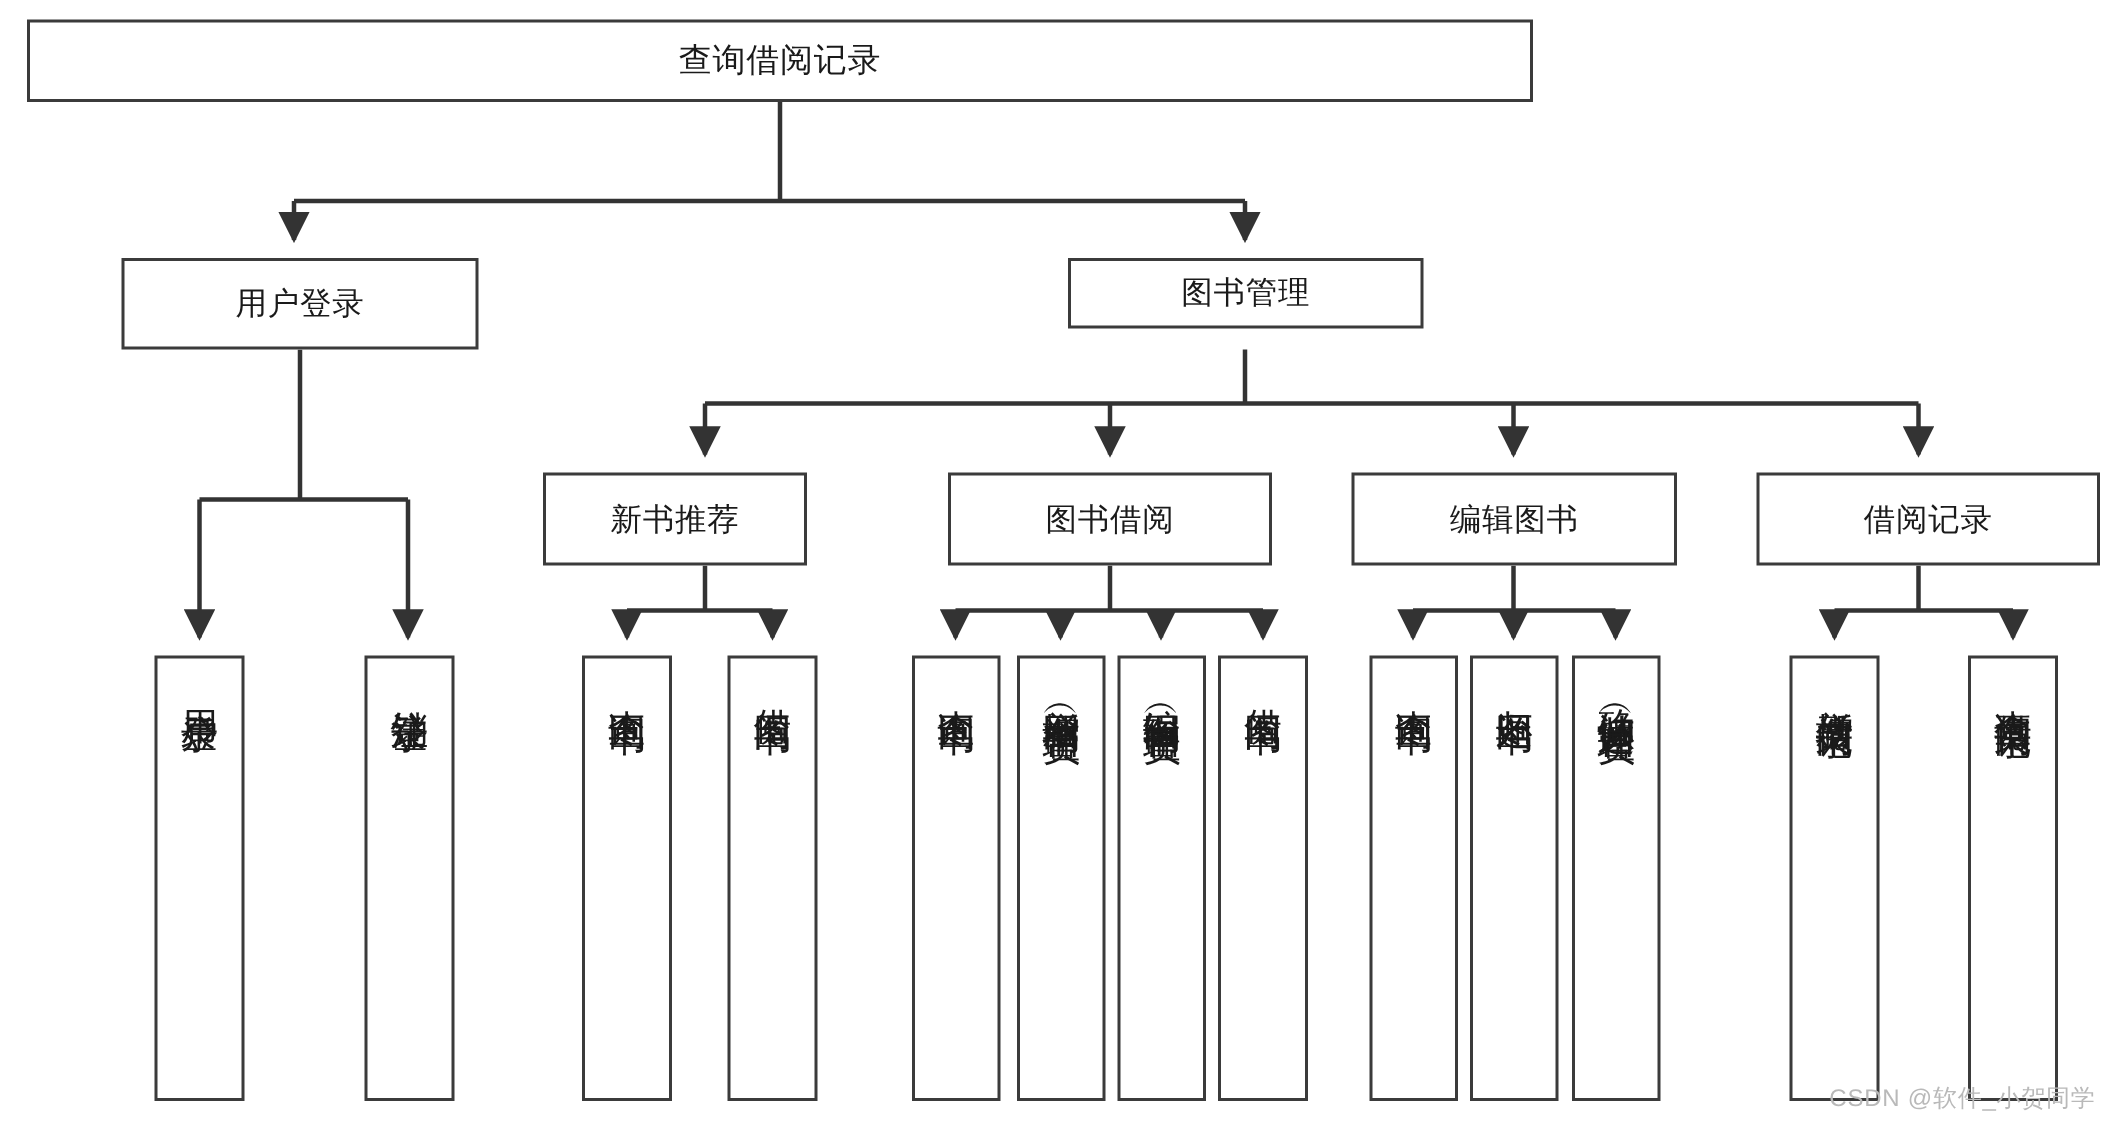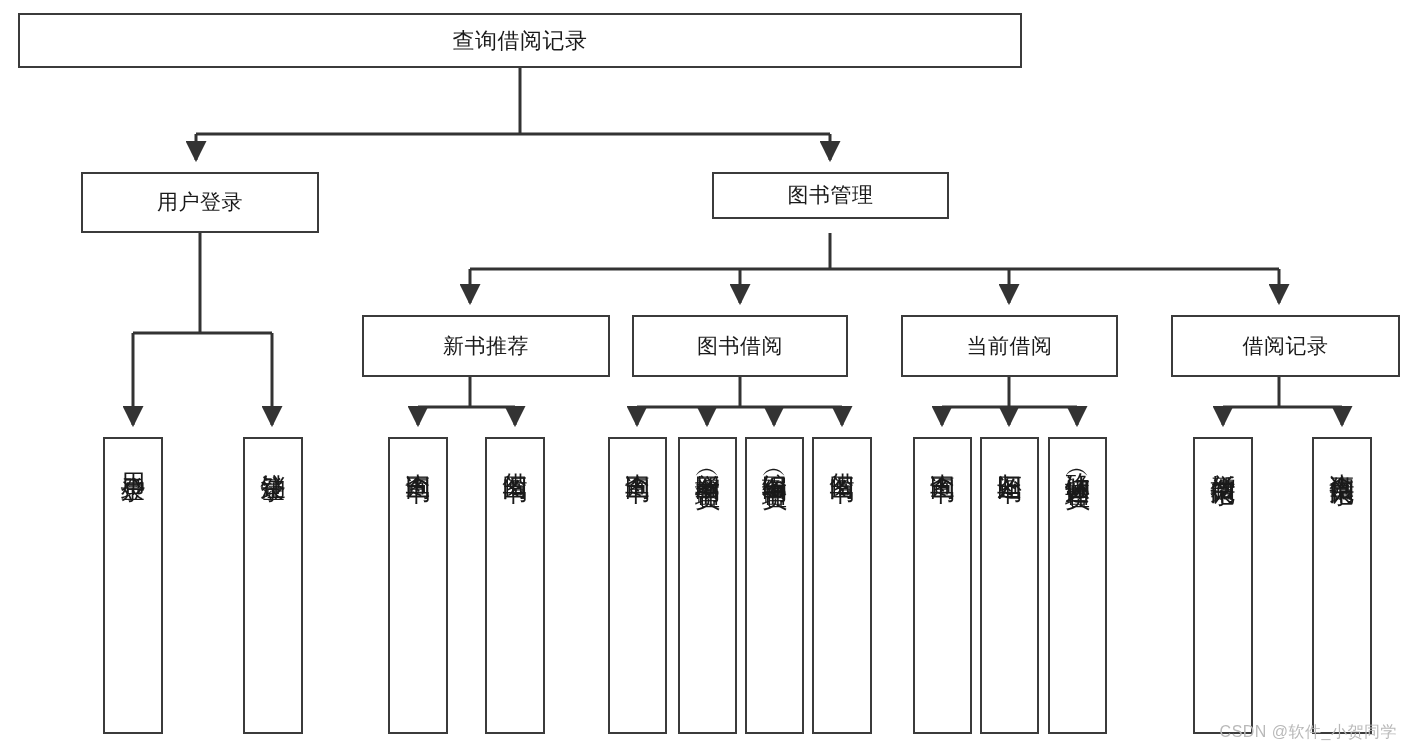--- a/index.html
+++ b/index.html
@@ -132,28 +132,28 @@
     <span class="label">查询借阅记录</span>
   </div>
 
   <div class="node horiz" style="left: 81px; top: 172px; width: 238px; height: 61px; border-color: rgb(59, 59, 59); color: rgb(26, 26, 26);">
     <span class="label">用户登录</span>
   </div>
   <div class="node horiz" style="left: 712px; top: 172px; width: 237px; height: 47px; border-color: rgb(59, 59, 59); color: rgb(26, 26, 26);">
     <span class="label">图书管理</span>
   </div>
 
-  <div class="node horiz" style="left: 362px; top: 315px; width: 248px; height: 62px; border-color: rgb(59, 59, 59); color: rgb(26, 26, 26);">
+  <div class="node horiz" style="left: 362px; top: 315px; width: 176px; height: 62px; border-color: rgb(59, 59, 59); color: rgb(26, 26, 26);">
     <span class="label">新书推荐</span>
   </div>
   <div class="node horiz" style="left: 632px; top: 315px; width: 216px; height: 62px; border-color: rgb(59, 59, 59); color: rgb(26, 26, 26);">
     <span class="label">图书借阅</span>
   </div>
   <div class="node horiz" style="left: 901px; top: 315px; width: 217px; height: 62px; border-color: rgb(59, 59, 59); color: rgb(26, 26, 26);">
-    <span class="label">当前借阅</span>
+    <span class="label">编辑图书</span>
   </div>
   <div class="node horiz" style="left: 1171px; top: 315px; width: 229px; height: 62px; border-color: rgb(59, 59, 59); color: rgb(26, 26, 26);">
     <span class="label">借阅记录</span>
   </div>
 
   <div class="node vert" style="left: 103px; top: 437px; width: 60px; height: 297px; border-color: rgb(59, 59, 59); color: rgb(26, 26, 26);">
     <span class="label">用户登录</span>
   </div>
   <div class="node vert" style="left: 243px; top: 437px; width: 60px; height: 297px; border-color: rgb(59, 59, 59); color: rgb(26, 26, 26);">
     <span class="label">注销登录</span>

